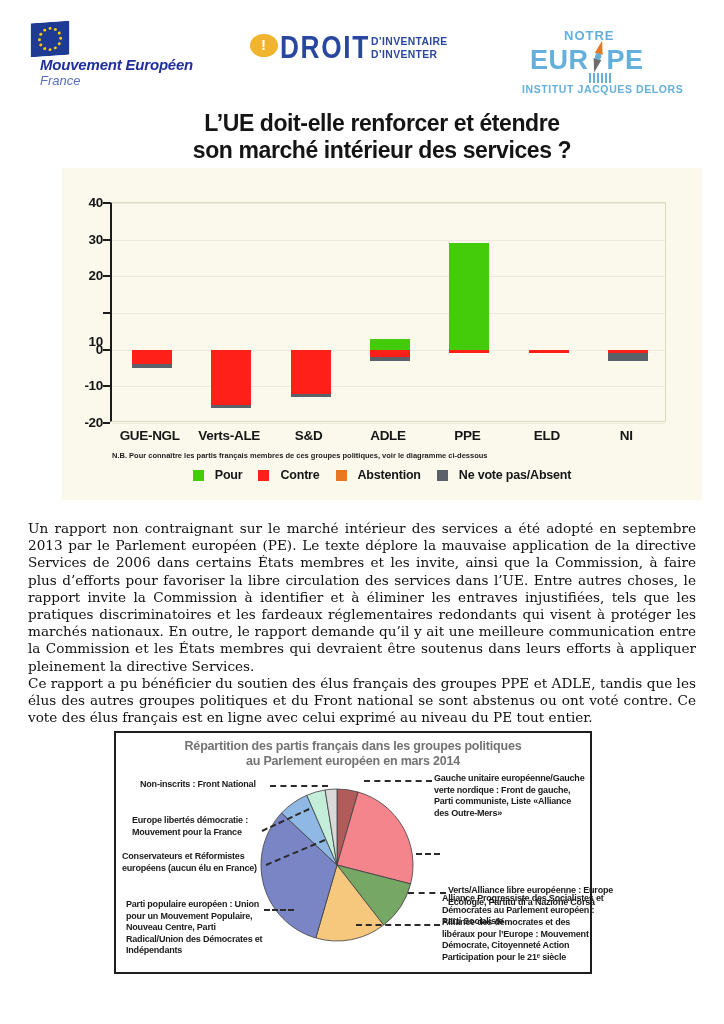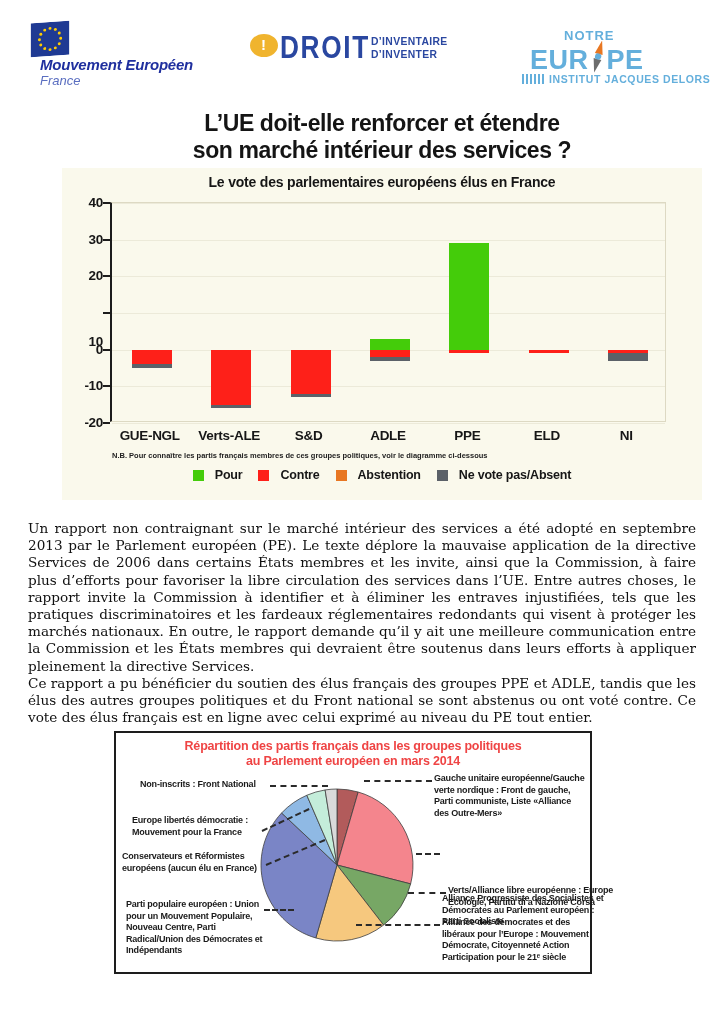--- a/index.html
+++ b/index.html
@@ -14,21 +14,21 @@
   .logo-me .me-country { position:absolute; left:28px; top:55px; font-size:13px; font-style:italic; color:#5a6ec0; }
   .logo-droit { width:250px; position:relative; padding-top:14px; }
   .droit-row { display:flex; align-items:flex-start; }
   .droit-bubble { width:28px; height:23px; background:#f0b42e; border-radius:50%; color:#fff; font-weight:bold; text-align:center; font-size:15px; line-height:22px; margin-top:2px; }
   .droit-word { color:#2a47a0; font-weight:bold; font-size:32px; letter-spacing:2px; line-height:30px; margin-left:2px; transform:scaleX(0.82); transform-origin:left; }
   .droit-sub { color:#2a47a0; font-weight:bold; font-size:11.5px; line-height:13px; letter-spacing:0.4px; margin-left:-18px; margin-top:3px; transform:scaleX(0.9); transform-origin:left; }
   .logo-ne { width:190px; position:relative; color:#64afdc; }
   .ne-top { position:absolute; left:42px; top:10px; font-weight:bold; font-size:13px; letter-spacing:1px; }
   .ne-main { position:absolute; left:8px; top:22px; font-weight:bold; font-size:27px; letter-spacing:0.5px; display:flex; align-items:center; }
   .ne-compass { display:inline-block; margin:0 1px; }
-  .ne-sub { position:absolute; left:0px; top:55px; font-weight:bold; font-size:10.5px; letter-spacing:0.6px; white-space:nowrap; display:flex; align-items:center; }
+  .ne-sub { position:absolute; left:0px; top:55px; font-weight:bold; font-size:10.5px; letter-spacing:0.6px; white-space:nowrap; display:flex; align-items:center;flex-direction:column; }
   .ne-hatch { display:inline-block; width:22px; height:10px; margin-right:5px;
     background:repeating-linear-gradient(90deg,#64afdc 0 2px,transparent 2px 4px); }
 
   
   .main-title { position:absolute; top:110px; left:0; width:100%; text-align:center; font-weight:bold; font-size:23px; line-height:27px; color:#141414; letter-spacing:-0.4px;margin-left:20px; }
 
   
   .chart-panel { position:absolute; top:168px; left:62px; width:640px; height:332px; background:#faf9ec; }
   .chart-title { position:absolute; top:6px; left:0; width:100%; text-align:center; font-weight:bold; font-size:14px; color:#161616; letter-spacing:-0.2px; }
   .plot { position:absolute; left:48px; top:34px; width:556px; height:220px; border:1px solid #ddd9c3; border-left:2px solid #1c1c1c; }
@@ -41,21 +41,21 @@
   .nb { position:absolute; left:50px; top:283px; font-weight:bold; font-size:7.5px; color:#222; }
   .legend { position:absolute; left:0; top:300px; width:100%; display:flex; justify-content:center; gap:16px; }
   .legend-item { display:flex; align-items:center; gap:11px; font-weight:bold; font-size:12.5px; color:#161616; letter-spacing:-0.2px; }
   .swatch { width:11px; height:11px; display:inline-block; }
 
   
   .body-text { position:absolute; top:520px; left:28px; width:668px; font-family:"DejaVu Serif", serif; font-size:13.6px; line-height:17.2px; text-align:justify; color:#101010; }
 
   
   .pie-box { position:absolute; top:731px; left:114px; width:478px; height:243px; border:2px solid #1d1d1d; background:#fff; }
-  .pie-title { margin:6px auto 0; width:352px; text-align:center; font-weight:bold; font-size:12.5px; line-height:15px; color:#ef4444; letter-spacing:-0.2px; }
+  .pie-title { margin:6px auto 0; width:352px; text-align:center; font-weight:bold; font-size:12.5px; line-height:15px; color:#737373; letter-spacing:-0.2px; }
   .pie-svg { position:absolute; left:143px; top:54px; }
   .pie-label { position:absolute; font-weight:bold; font-size:9px; line-height:11.5px; color:#1a1a1a; letter-spacing:-0.2px; }
   .lbl-ni    { left:24px;  top:46px;  width:128px; }
   .lbl-eld   { left:16px;  top:82px;  width:126px; }
   .lbl-cons  { left:6px;   top:118px; width:146px; }
   .lbl-ppe   { left:10px;  top:166px; width:140px; }
   .lbl-gue   { left:318px; top:40px;  width:152px; }
   .lbl-sd    { left:326px; top:112px; width:166px;margin-top:48px; }
   .lbl-verts { left:332px; top:152px; width:166px; }
   .lbl-adle  { left:326px; top:184px; width:162px; }
@@ -129,21 +129,20 @@
       </div>
     </div>
   </div>
 
   <div class="main-title">
     <div>L’UE doit-elle renforcer et étendre</div>
     <div>son marché intérieur des services ?</div>
   </div>
 
   <div class="chart-panel">
-    <div class="chart-title">Le vote des parlementaires européens élus en France</div>
     <div class="plot" id="barplot">
         <div class="gridline" style="top: 0px;"></div>
         <div class="tickmark" style="top: -1px;"></div>
         <div class="ylab" style="top: -8px;">40</div>
         <div class="gridline" style="top: 36.6667px;"></div>
         <div class="tickmark" style="top: 35.6667px;"></div>
         <div class="ylab" style="top: 28.6667px;">30</div>
         <div class="gridline" style="top: 73.3333px;"></div>
         <div class="tickmark" style="top: 72.3333px;"></div>
         <div class="ylab" style="top: 65.3333px;">20</div>

